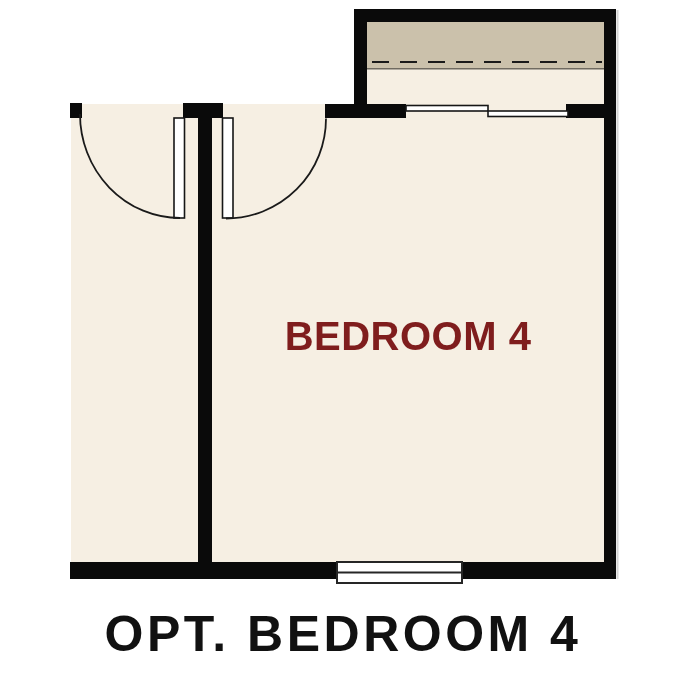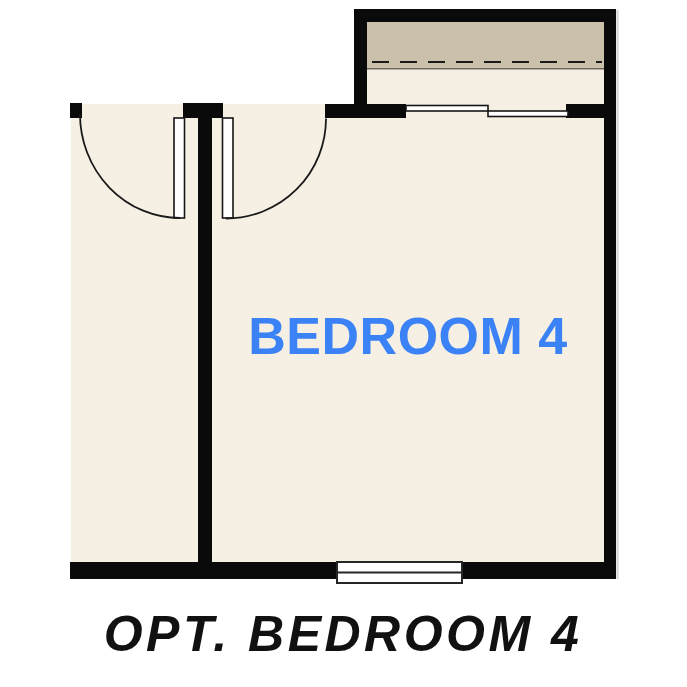--- a/index.html
+++ b/index.html
@@ -18,37 +18,36 @@
   .stage svg {
     position: absolute;
     left: 0;
     top: 0;
   }
   .room-label {
     position: absolute;
     left: 408px;
     top: 336px;
     transform: translate(-50%, -50%);
-    font-size: 52px;
+    font-size: 40px;
     font-weight: bold;
     letter-spacing: 0.5px;
     white-space: nowrap;
-    color: #3b82f6;
+    color: #7f1d1d;
   }
   .plan-caption {
     position: absolute;
     left: 343px;
     top: 634px;
     transform: translate(-50%, -50%);
     font-size: 50px;
     font-weight: bold;
     letter-spacing: 3.5px;
     white-space: nowrap;
     color: #111111;
-    font-style: italic;
   }
 </style>
 </head>
 <body>
 
 <div class="stage">
 
   <svg width="687" height="687" viewBox="0 0 687 687">
 
     <rect x="71" y="104" width="533" height="459" fill="#f6efe3"></rect>

